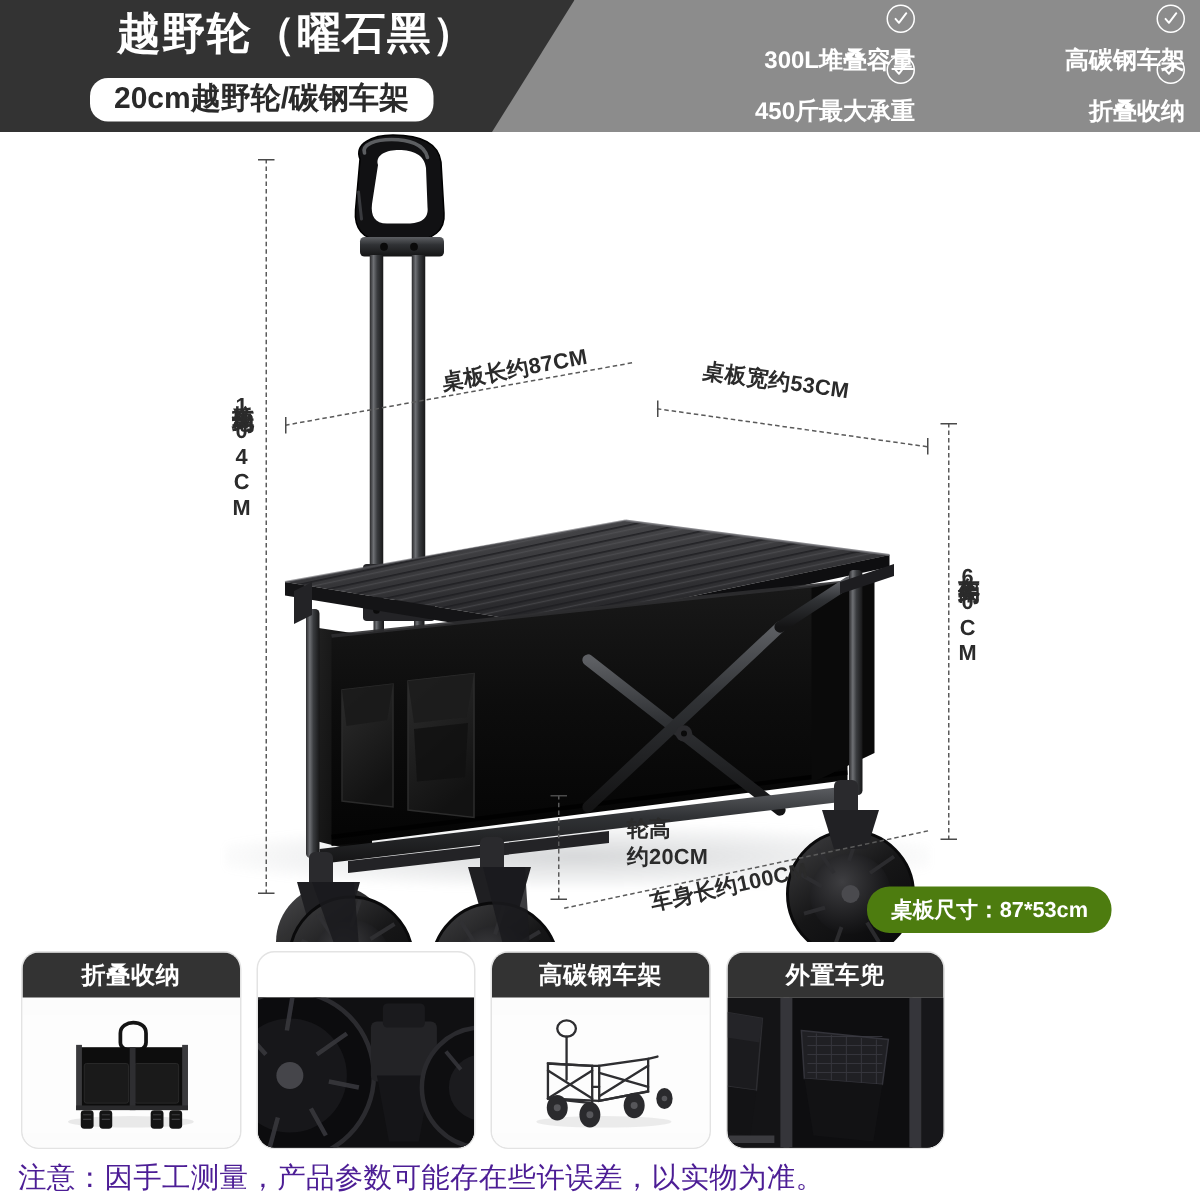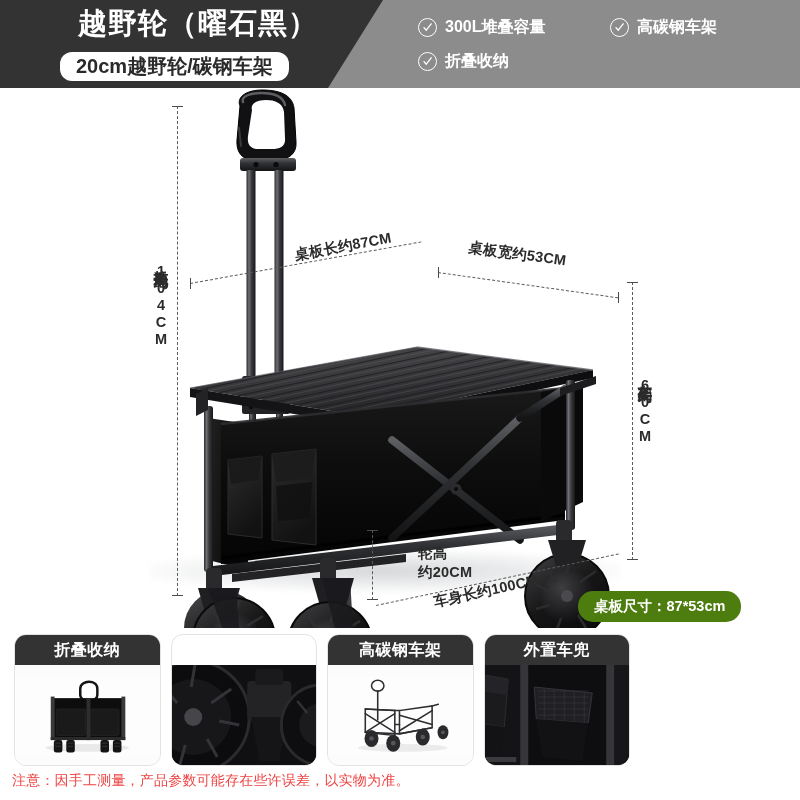--- a/index.html
+++ b/index.html
@@ -65,26 +65,27 @@
     left: 418px; top: 10px;
     width: 372px; height: 70px;
     display: grid;
     grid-template-columns: 192px 180px;
     grid-template-rows: 34px 34px;
     align-items: center;
     z-index: 4;
   }
   .feature-item {
     display: flex;
-    align-items: center;
+    align-items: flex-end;
     gap: 8px;
     color: #ffffff;
     font-size: 16px;
     font-weight: bold;
     white-space: nowrap;
+    flex-direction: column;
   }
   .check-circle {
     width: 17px; height: 17px;
     border: 1.4px solid #ffffff;
     border-radius: 50%;
     display: inline-flex;
     align-items: center;
     justify-content: center;
     flex: 0 0 auto;
   }
@@ -201,22 +202,22 @@
     background: #fcfcfc;
     overflow: hidden;
   }
   .card-body.dark { background: #141414; }
   .card-body svg { display: block; }
 
   
   .footer-note {
     position: absolute;
     left: 12px; top: 772px;
-    color: #ef4444;
-    font-size: 14px;
+    color: #4c1d95;
+    font-size: 19px;
     letter-spacing: 0.2px;
     white-space: nowrap;
     font-family: Liberation Mono, monospace;
   }
 </style>
 </head>
 <body>
 
 <div class="header">
   <div class="header-dark"></div>
@@ -235,20 +236,28 @@
       </span>
       <span>300L堆叠容量</span>
     </div>
     <div class="feature-item">
       <span class="check-circle">
         <svg width="11" height="11" viewBox="0 0 11 11">
             <path d="M2 5.6 L4.3 8.2 L9.2 1.8" stroke="#ffffff" stroke-width="1.3" fill="none" stroke-linecap="round" stroke-linejoin="round"></path>
           </svg>
       </span>
       <span>高碳钢车架</span>
+    </div>
+    <div class="feature-item">
+      <span class="check-circle">
+        <svg width="11" height="11" viewBox="0 0 11 11">
+            <path d="M2 5.6 L4.3 8.2 L9.2 1.8" stroke="#ffffff" stroke-width="1.3" fill="none" stroke-linecap="round" stroke-linejoin="round"></path>
+          </svg>
+      </span>
+      <span>450斤最大承重</span>
     </div>
     <div class="feature-item">
       <span class="check-circle">
         <svg width="11" height="11" viewBox="0 0 11 11">
             <path d="M2 5.6 L4.3 8.2 L9.2 1.8" stroke="#ffffff" stroke-width="1.3" fill="none" stroke-linecap="round" stroke-linejoin="round"></path>
           </svg>
       </span>
       <span>折叠收纳</span>
     </div>
   </div>

